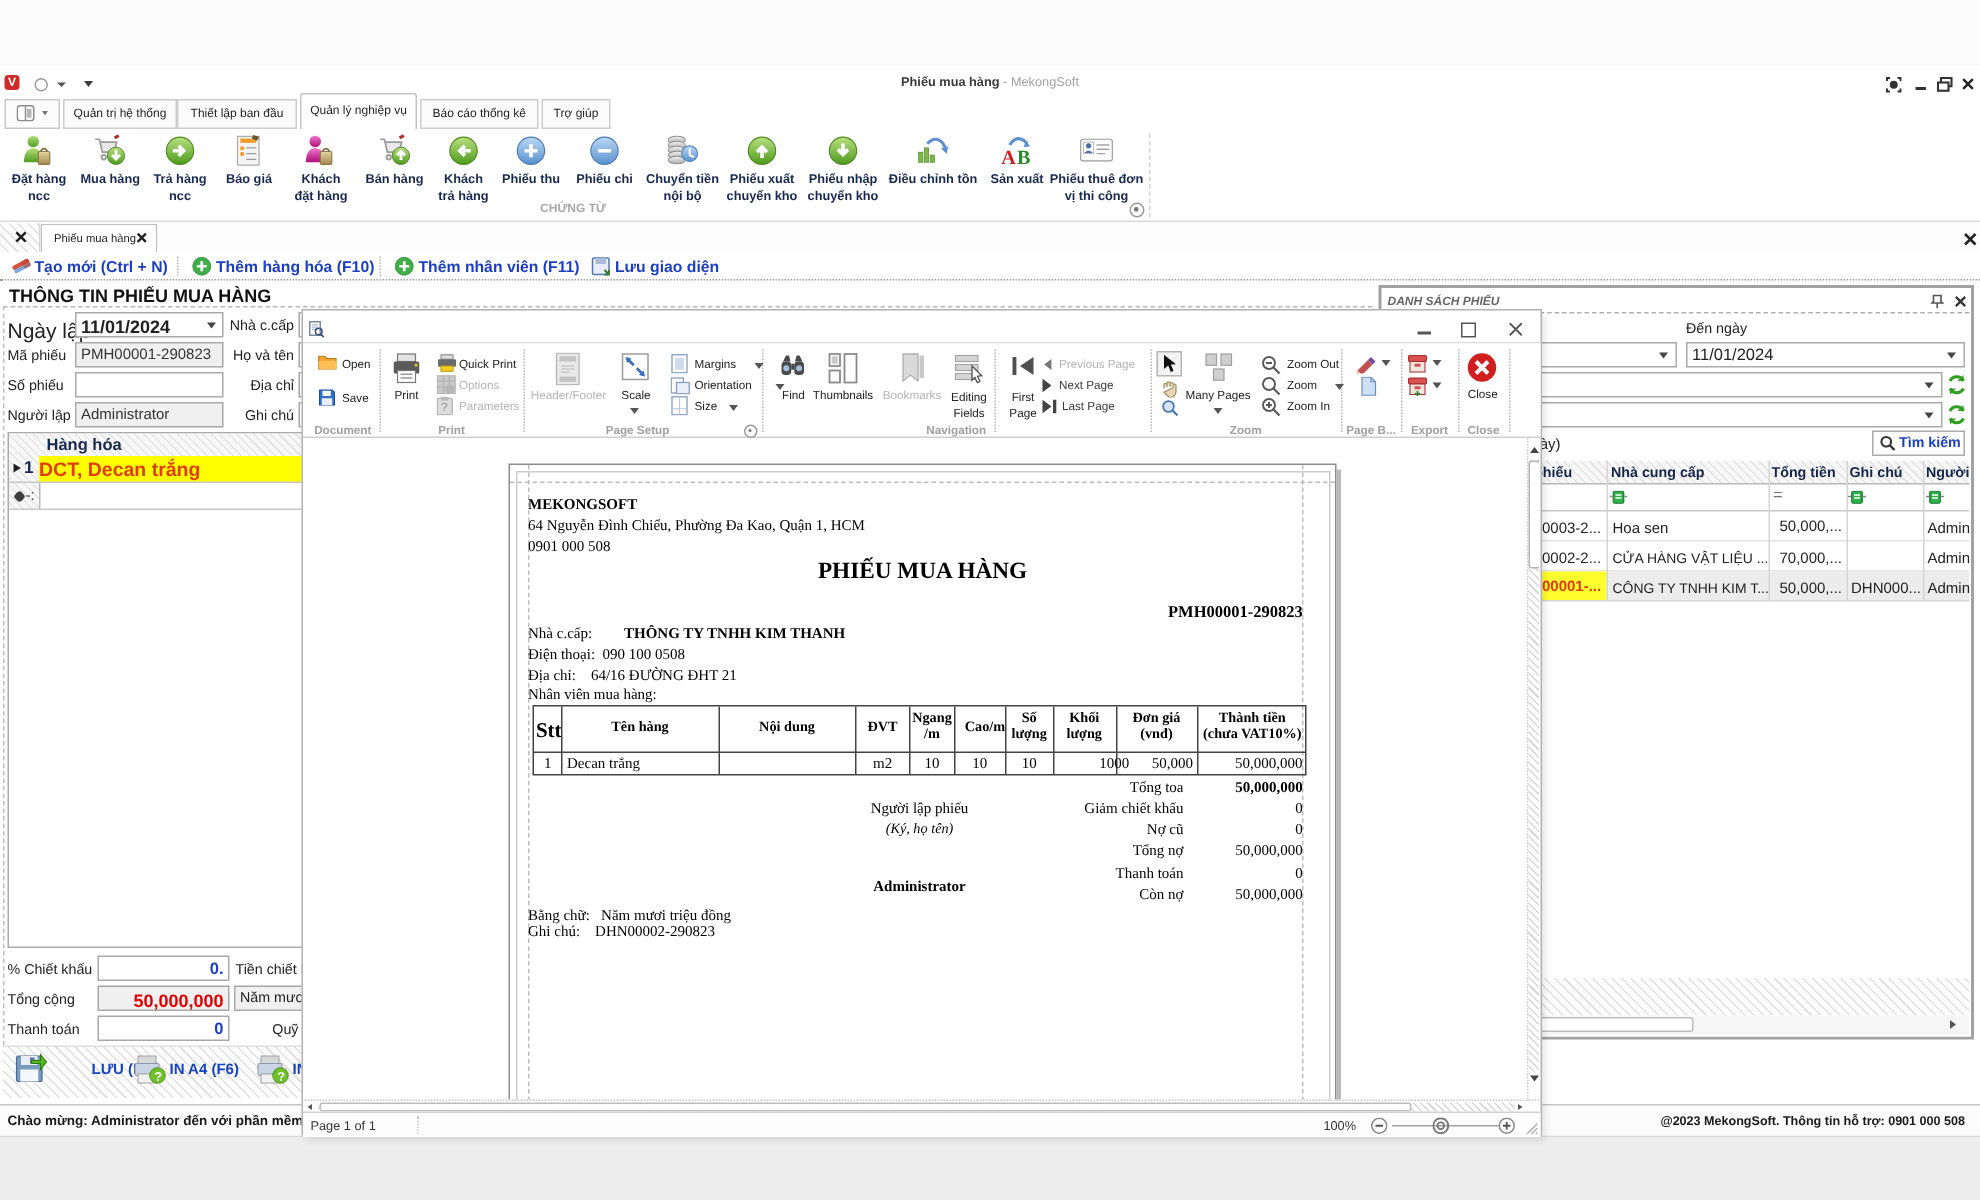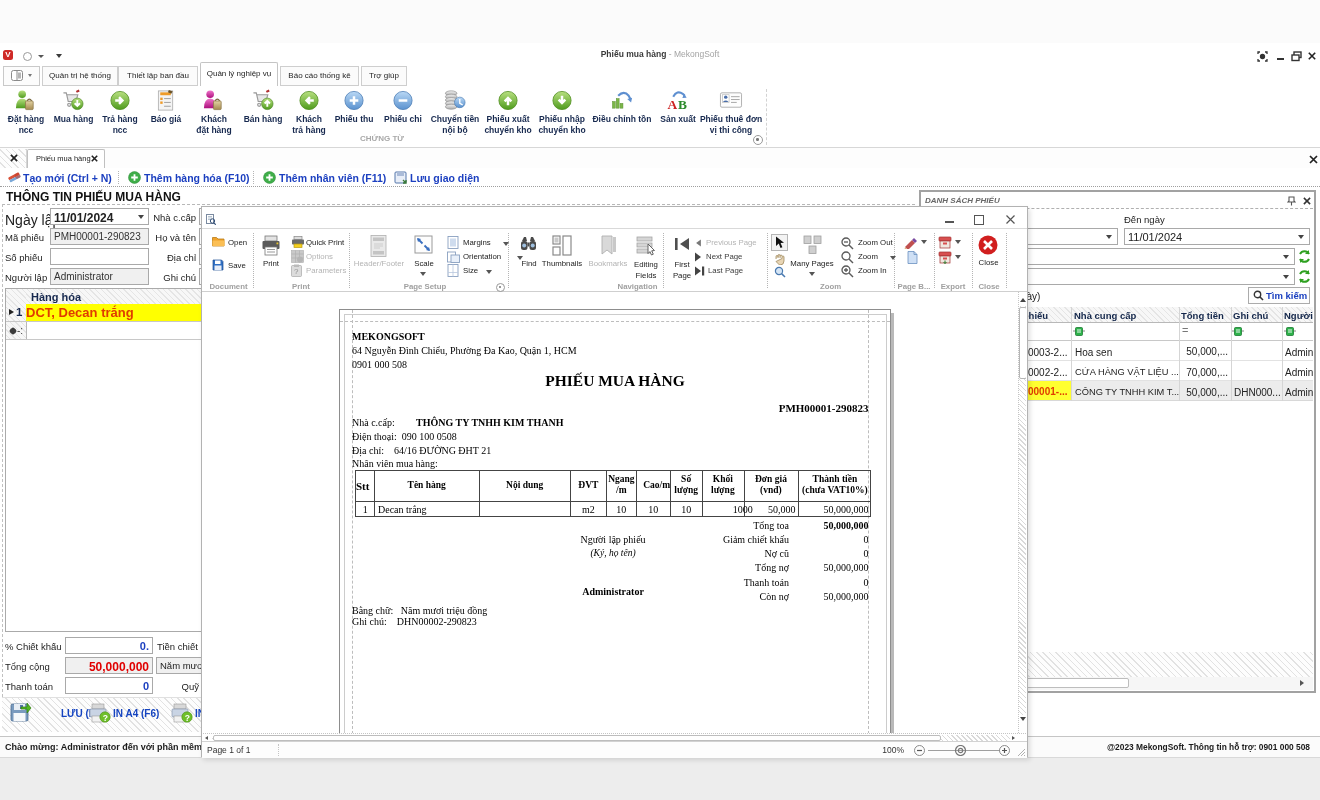--- a/index.html
+++ b/index.html
@@ -752,21 +752,21 @@
       <div class="ab" style="left:0;top:30.5px;width:513.5px;border-top:1px solid #444;"></div>
       <div class="ab" style="left:18.4px;top:0;height:45.5px;border-left:1px solid #444;"></div>
       <div class="ab" style="left:123px;top:0;height:45.5px;border-left:1px solid #444;"></div>
       <div class="ab" style="left:214.4px;top:0;height:45.5px;border-left:1px solid #444;"></div>
       <div class="ab" style="left:250.4px;top:0;height:45.5px;border-left:1px solid #444;"></div>
       <div class="ab" style="left:280.3px;top:0;height:45.5px;border-left:1px solid #444;"></div>
       <div class="ab" style="left:314.1px;top:0;height:45.5px;border-left:1px solid #444;"></div>
       <div class="ab" style="left:346.2px;top:0;height:45.5px;border-left:1px solid #444;"></div>
       <div class="ab" style="left:387.5px;top:0;height:45.5px;border-left:1px solid #444;"></div>
       <div class="ab" style="left:442.4px;top:0;height:45.5px;border-left:1px solid #444;"></div>
-      <div class="ab b" style="left:0;top:9px;width:18.4px;text-align:left;font-size:11px;">Stt</div>
+      <div class="ab b" style="left:0;top:9px;width:18.4px;text-align:right;font-size:14px;">Stt</div>
       <div class="ab b" style="left:18.4px;top:9px;width:104.6px;text-align:center;font-size:9.5px;">Tên hàng</div>
       <div class="ab b" style="left:123px;top:9px;width:91.4px;text-align:center;font-size:9.5px;">Nội dung</div>
       <div class="ab b" style="left:214.4px;top:9px;width:36px;text-align:center;font-size:9.5px;">ĐVT</div>
       <div class="ab b" style="left:250.4px;top:3px;width:29.9px;text-align:center;font-size:9.5px;line-height:11px;">Ngang<br>/m</div>
       <div class="ab b" style="left:280.3px;top:9px;width:33.8px;text-align:right;font-size:9.5px;">Cao/m</div>
       <div class="ab b" style="left:314.1px;top:3px;width:32.1px;text-align:center;font-size:9.5px;line-height:11px;">Số<br>lượng</div>
       <div class="ab b" style="left:346.2px;top:3px;width:41.3px;text-align:center;font-size:9.5px;line-height:11px;">Khối<br>lượng</div>
       <div class="ab b" style="left:387.5px;top:3px;width:54.9px;text-align:center;font-size:9.5px;line-height:11px;">Đơn giá<br>(vnđ)</div>
       <div class="ab b" style="left:442.4px;top:3px;width:73px;text-align:center;font-size:9.5px;line-height:11px;">Thành tiền<br>(chưa VAT10%)</div>
       <div class="ab" style="left:0;top:33.5px;width:18.4px;text-align:center;font-size:10px;">1</div>

